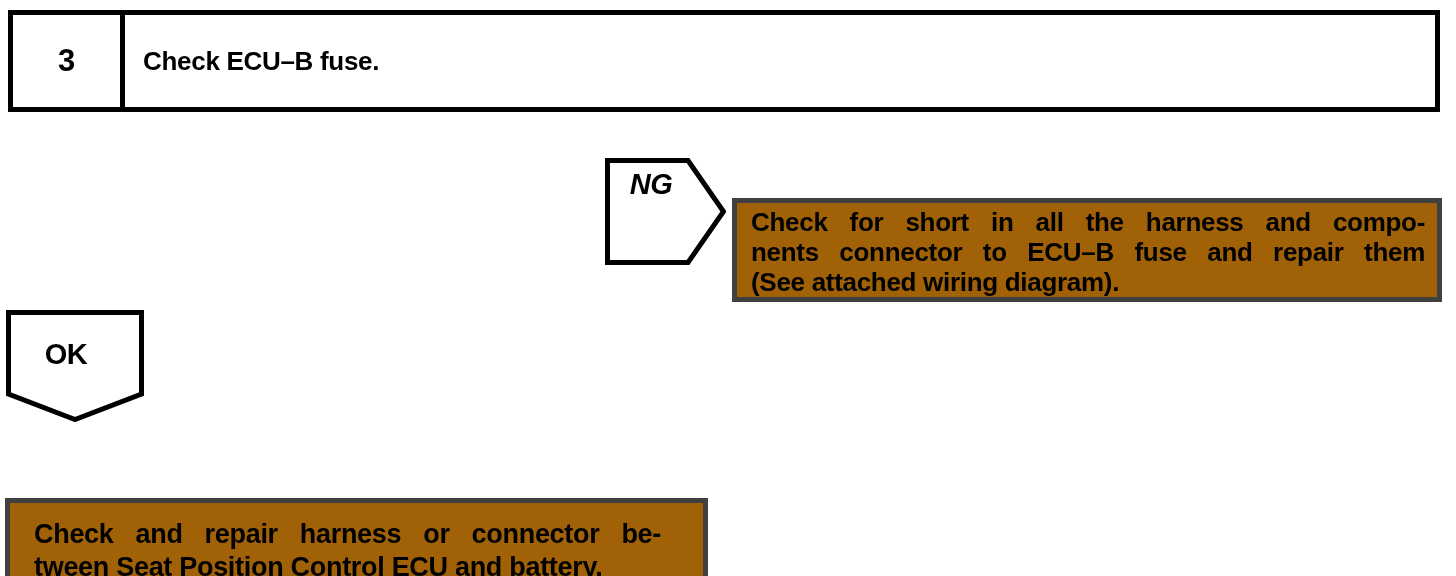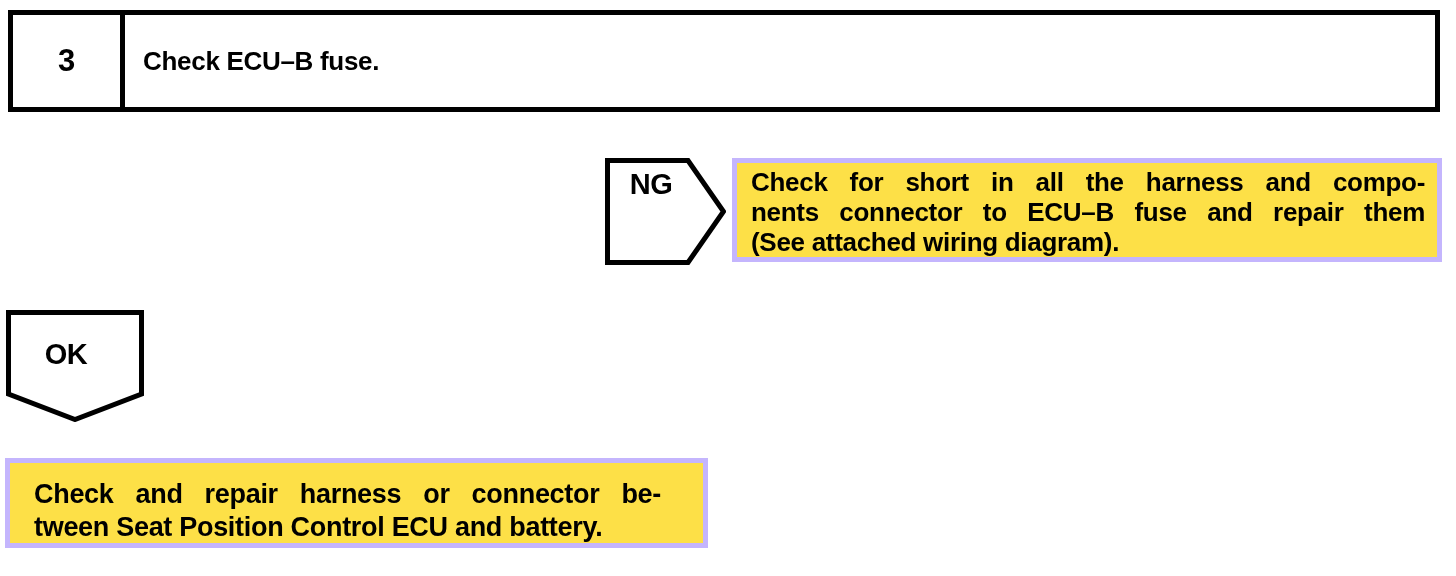--- a/index.html
+++ b/index.html
@@ -61,37 +61,39 @@
     letter-spacing: -0.5px;
   }
   .ng-decision {
     left: 605px; top: 158px;
     width: 121px; height: 107px;
   }
   .ng-decision .shape-label {
     left: 0; top: 10px;
     width: 92px;
     text-align: center;
+    font-style: italic;
   }
   .ok-decision {
     left: 6px; top: 310px;
     width: 138px; height: 112px;
   }
   .ok-decision .shape-label {
     left: 0; top: 28px;
     width: 120px;
     text-align: center;
   }
 
   
   .action-box {
     position: absolute;
-    border: 5px solid #c4b5fd;
+    border: 5px solid #404040;
     box-sizing: border-box;
-    background: #fde047;
+    background: #a16207;
+    margin-top: 40px;
   }
   .ng-action-box {
     left: 732px; top: 158px;
     width: 710px; height: 104px;
     padding: 4px 12px 0 14px;
     font-size: 26px;
     line-height: 30px;
     letter-spacing: -0.3px;
   }
   .ok-action-box {

